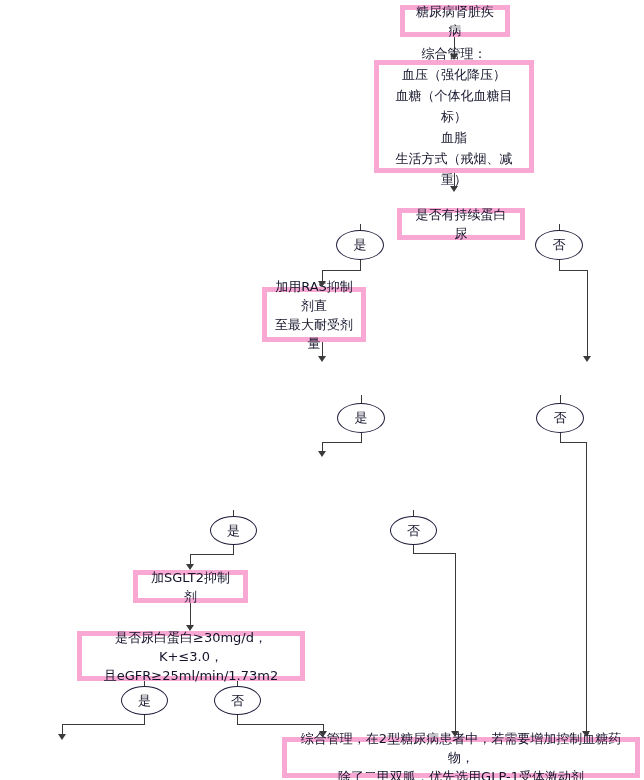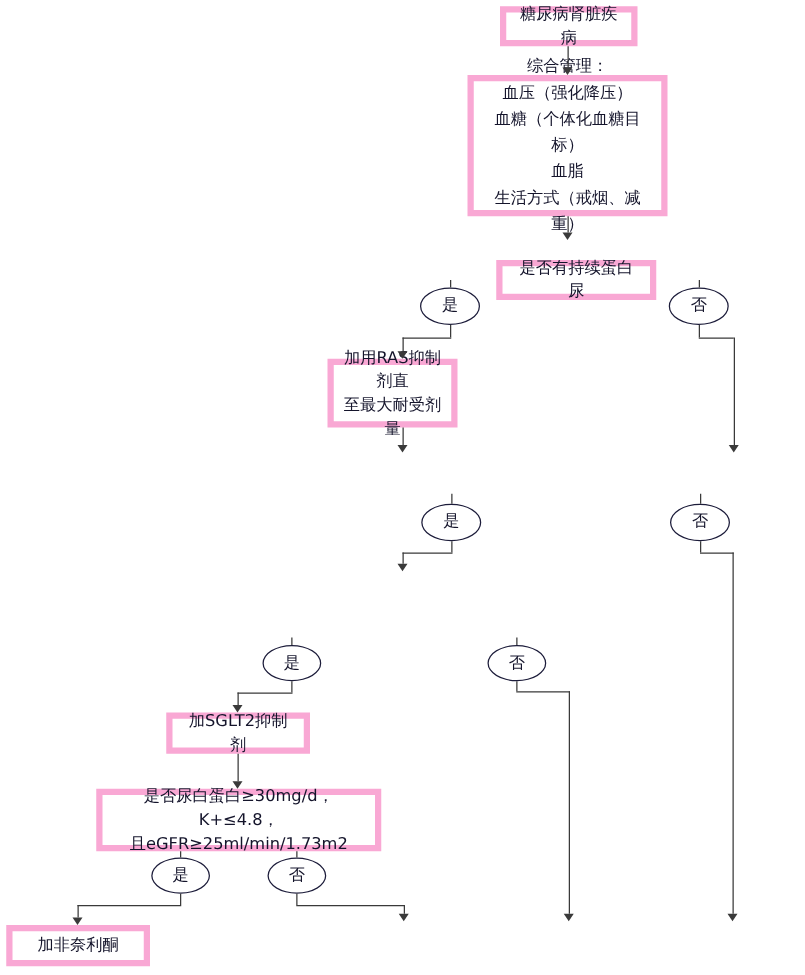--- a/index.html
+++ b/index.html
@@ -80,25 +80,26 @@
 
   <div class="node" style="left:397px; top:192px; width:128px; height:32px;margin-top:16px;">是否有持续蛋白尿</div>
 
   <div class="node" style="left:262px; top:287px; width:104px; height:55px;">加用RAS抑制剂直
 至最大耐受剂量</div>
 
 
 
   <div class="node" style="left:133px; top:570px; width:115px; height:33px;text-align:center;">加SGLT2抑制剂</div>
 
-  <div class="node left-align" style="left:77px; top:631px; width:228px; height:50px;">是否尿白蛋白≥30mg/d，K+≤4.8，
+  <div class="node left-align" style="left:77px; top:631px; width:228px; height:50px;">是否尿白蛋白≥30mg/d，K+≤3.0，
 且eGFR≥25ml/min/1.73m2</div>
 
-  <div class="node" style="left:5px; top:740px; width:115px; height:33px;">加非奈利酮</div>
 
+  <div class="node" style="left:282px; top:737px; width:358px; height:41px;">综合管理，在2型糖尿病患者中，若需要增加控制血糖药物，
+除了二甲双胍，优先选用GLP-1受体激动剂</div>
 
   <div class="ellipse" style="left:336px; top:230px; width:48px; height:30px;">是</div>
   <div class="ellipse" style="left:535px; top:230px; width:48px; height:30px;">否</div>
 
   <div class="ellipse" style="left:337px; top:403px; width:48px; height:30px;">是</div>
   <div class="ellipse" style="left:536px; top:403px; width:48px; height:30px;">否</div>
 
   <div class="ellipse" style="left:210px; top:516px; width:47px; height:29px;">是</div>
   <div class="ellipse" style="left:390px; top:516px; width:47px; height:29px;">否</div>
 

